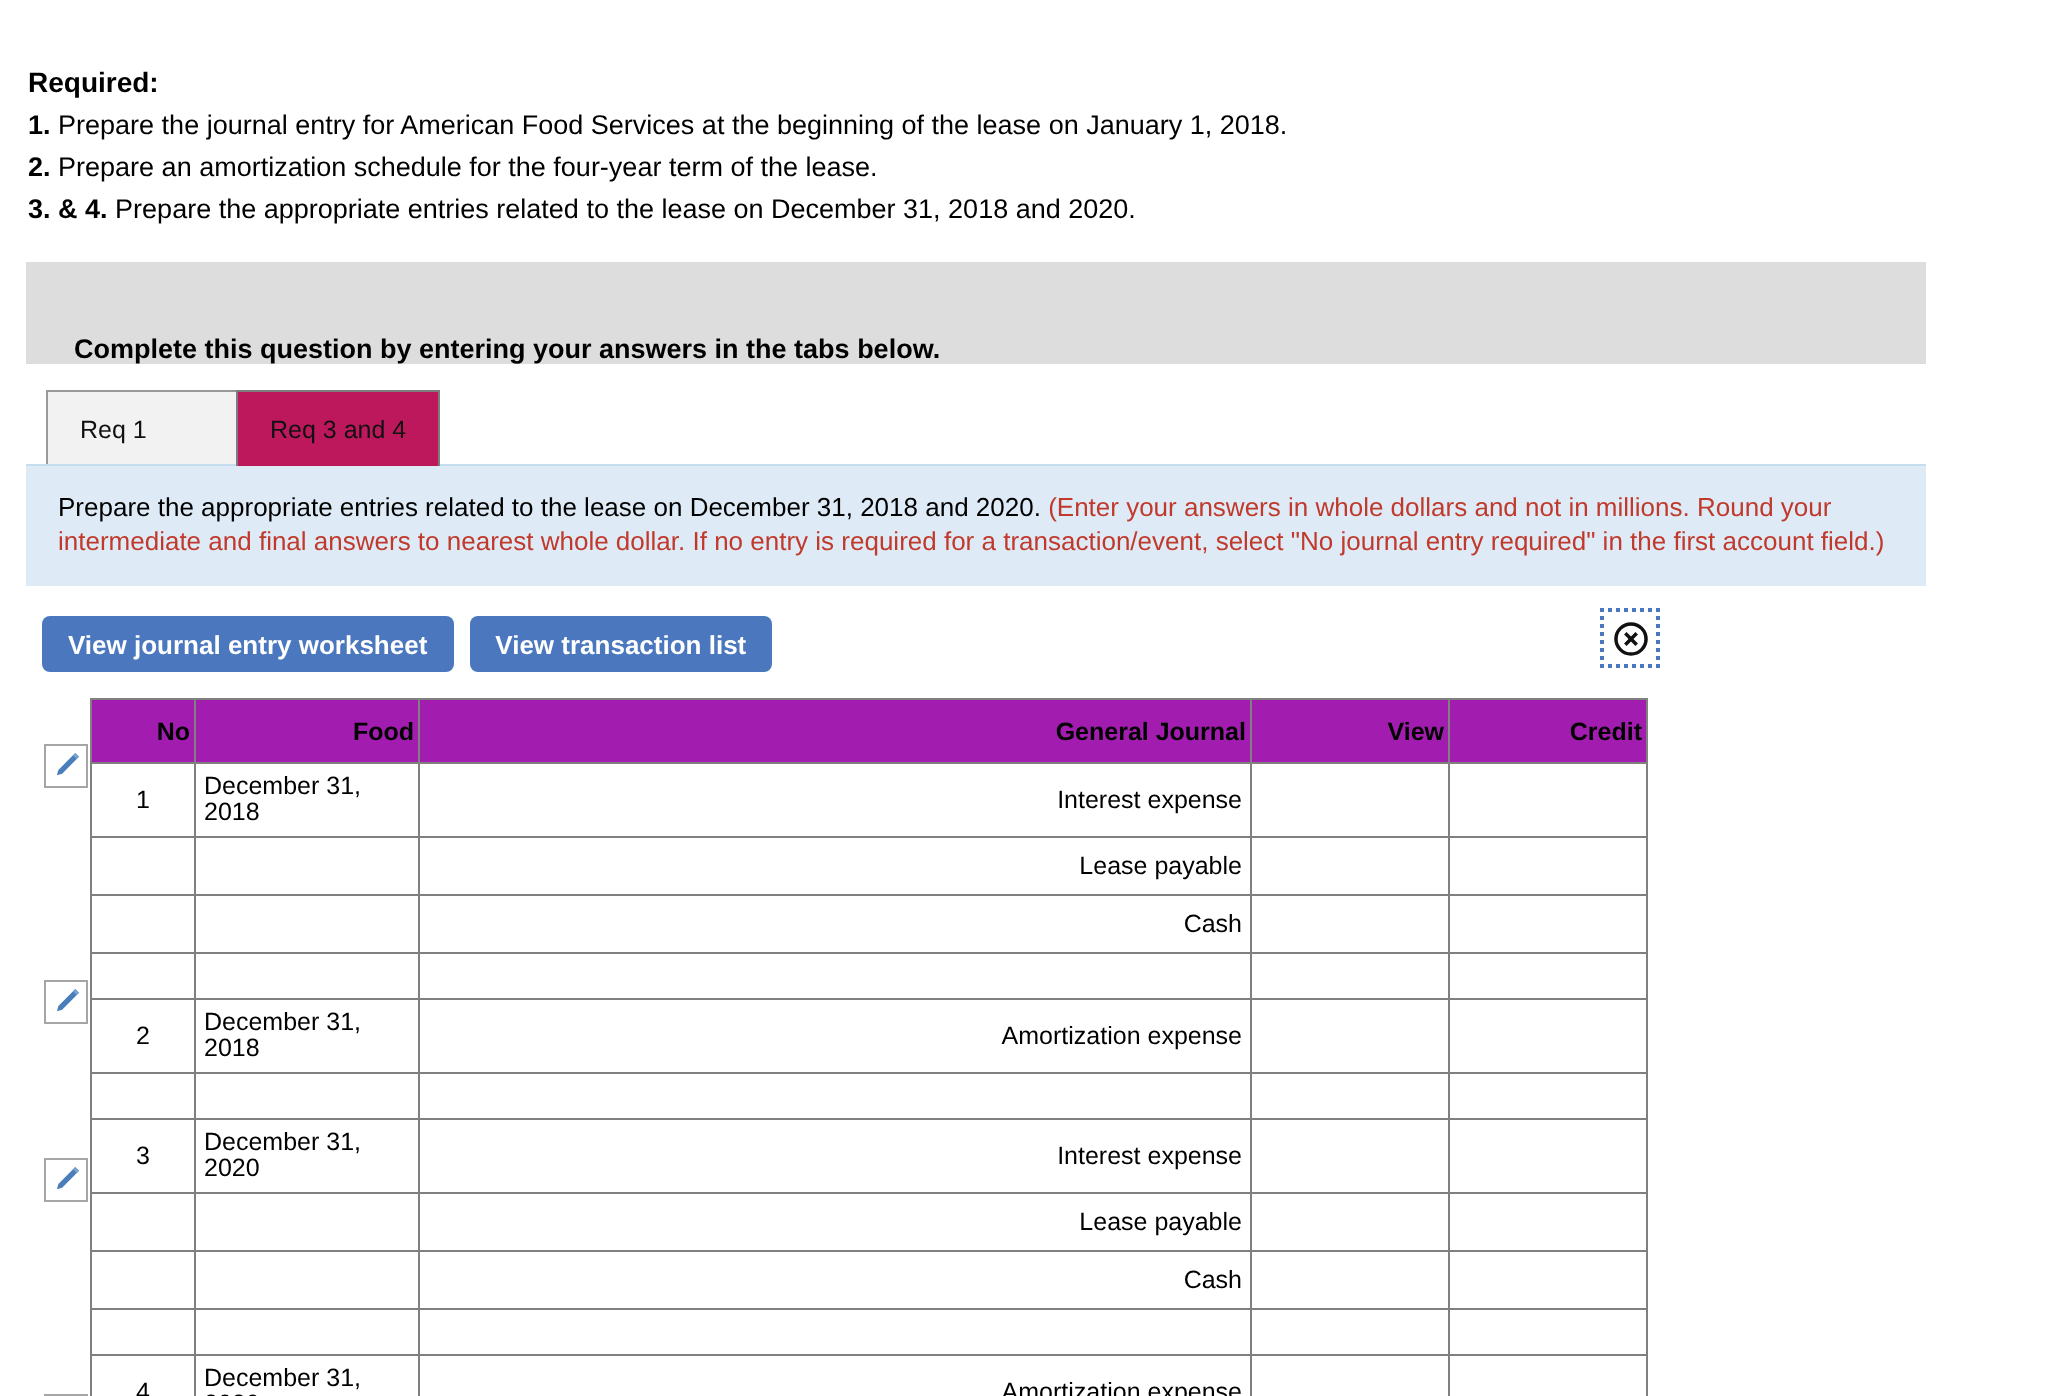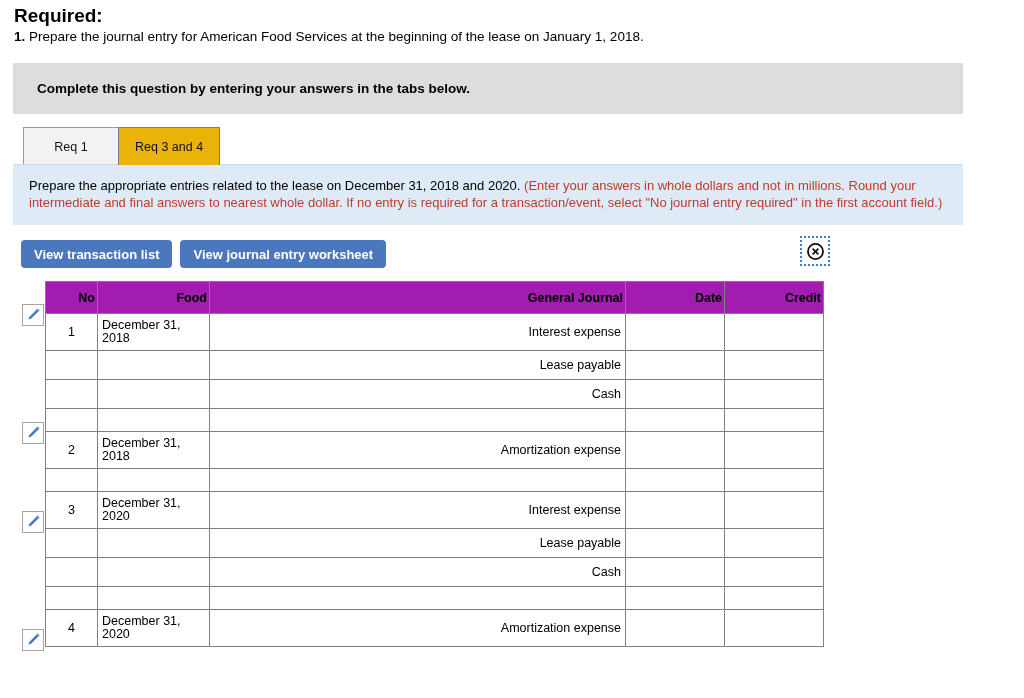--- a/index.html
+++ b/index.html
@@ -16,41 +16,42 @@
     overflow: hidden;
     position: relative;
   }
 
   
   .required-block {
     padding: 6px 0 0 14px;
   }
   .required-title {
     font-weight: bold;
-    font-size: 19px;
+    font-size: 14px;
     line-height: 19px;
     margin-bottom: 1px;
+    margin-top: 26px;
   }
   .req-line {
     font-size: 13.5px;
     line-height: 21px;
     white-space: nowrap;
   }
   .req-line .num {
     font-weight: bold;
   }
 
   
   .complete-bar {
     margin: 16px 12px 0 13px;
     width: 950px;
     height: 51px;
     background: #dddddd;
     display: flex;
-    align-items: center;
+    align-items: flex-end;
   }
   .complete-bar .txt {
     font-weight: bold;
     font-size: 13.5px;
     padding-left: 24px;
   }
 
   
   .tabstrip {
     margin-left: 23px;
@@ -61,31 +62,30 @@
     align-items: flex-end;
   }
   .tab {
     height: 38px;
     box-sizing: border-box;
     border: 1px solid #999999;
     border-bottom: none;
     background: #f2f2f2;
     display: flex;
     align-items: center;
-    justify-content: center;
     font-size: 12.5px;
     color: #111;
     margin-right: -1px;
     padding: 16px 16px;
     min-width: 96px;
     position: relative;
     z-index: 1;
   }
   .tab.active {
-    background: #eab308;
+    background: #be185d;
     border-color: #7d7d7d;
     z-index: 3;
   }
 
   
   .blue-panel {
     width: 950px;
     margin-left: 13px;
     background: #deebf7;
     box-sizing: border-box;
@@ -201,42 +201,50 @@
 </style>
 </head>
 <body>
 
 <div class="required-block">
   <div class="required-title">Required:</div>
   <div class="req-line">
     <span class="num">1.</span>
     <span>Prepare the journal entry for American Food Services at the beginning of the lease on January 1, 2018.</span>
   </div>
+  <div class="req-line">
+    <span class="num">2.</span>
+    <span>Prepare an amortization schedule for the four-year term of the lease.</span>
+  </div>
+  <div class="req-line">
+    <span class="num">3. &amp; 4.</span>
+    <span>Prepare the appropriate entries related to the lease on December 31, 2018 and 2020.</span>
+  </div>
 </div>
 
 <div class="complete-bar">
   <span class="txt">Complete this question by entering your answers in the tabs below.</span>
 </div>
 
 <div class="tabstrip">
   <div class="tab">
     <span>Req 1</span>
   </div>
   <div class="tab active">
     <span>Req 3 and 4</span>
   </div>
 </div>
 
 <div class="blue-panel">
   <p><span>Prepare the appropriate entries related to the lease on December 31, 2018 and 2020. </span><span class="red">(Enter your answers in whole dollars and not in millions. Round your intermediate and final answers to nearest whole dollar. If no entry is required for a transaction/event, select "No journal entry required" in the first account field.)</span></p>
 </div>
 
 <div class="actions-row">
+  <button class="btn">View journal entry worksheet</button>
   <button class="btn">View transaction list</button>
-  <button class="btn">View journal entry worksheet</button>
   <div class="close-icon-wrap">
     <svg width="19" height="19" viewBox="0 0 24 24">
       <circle cx="12" cy="12" r="9.5" fill="none" stroke="#111111" stroke-width="2.2"></circle>
       <line x1="8.4" y1="8.4" x2="15.6" y2="15.6" stroke="#111111" stroke-width="2.2"></line>
       <line x1="15.6" y1="8.4" x2="8.4" y2="15.6" stroke="#111111" stroke-width="2.2"></line>
     </svg>
   </div>
 </div>
 
 <div class="table-area">
@@ -272,21 +280,21 @@
       <col style="width:112px">
       <col style="width:416px">
       <col style="width:99px">
       <col style="width:99px">
     </colgroup>
     <thead>
       <tr>
         <th>No</th>
         <th>Food</th>
         <th>General Journal</th>
-        <th>Date</th>
+        <th>View</th>
         <th>Credit</th>
       </tr>
     </thead>
     <tbody id="journalBody">
         <tr class="tall">
           <td class="c-no">1</td>
           <td class="c-date">December 31, 2018</td>
           <td class="c-acct">Interest expense</td>
           <td></td>
           <td></td>

